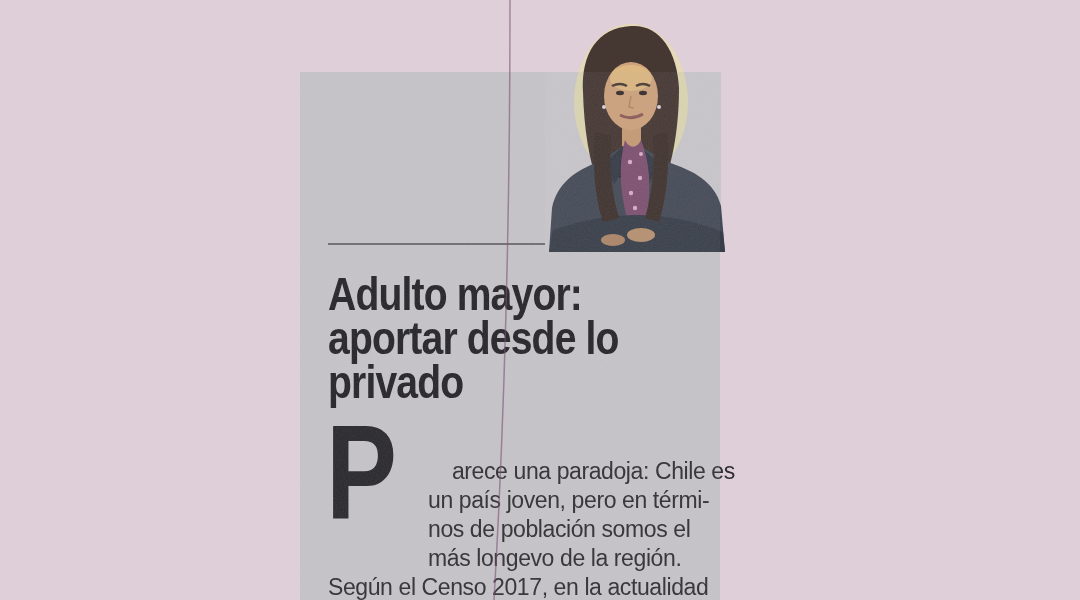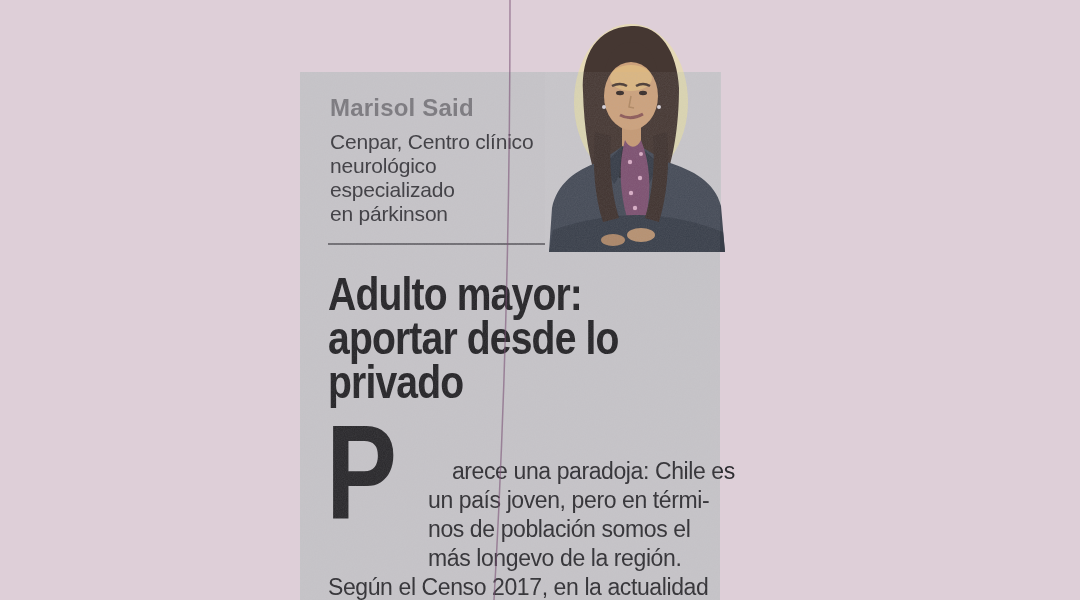--- a/index.html
+++ b/index.html
@@ -53,26 +53,21 @@
   .fold-line-layer{
     position:absolute;left:0;top:0;width:1080px;height:600px;
     z-index:10;pointer-events:none;
   }
 </style>
 </head>
 <body>
 
 <div class="clipping">
 
-  <div class="byline-name">Marisol Said</div>
 
-  <div class="byline-affiliation">Cenpar, Centro clínico
-neurológico
-especializado
-en párkinson</div>
 
   <div class="byline-rule"></div>
 
   <svg class="portrait" viewBox="0 0 184 230" xmlns="http://www.w3.org/2000/svg">
 
     <rect x="0" y="50" width="176" height="180" fill="#c9c7cb"></rect>
 
     <ellipse cx="86" cy="80" rx="57" ry="78" fill="#e9e0a2" opacity="0.6"></ellipse>
 
     <path d="M86,4 C52,6 36,32 38,70 C39,106 44,140 54,164 L86,152 L118,164 C128,140 134,104 134,66 C132,28 114,2 86,4 Z" fill="#453732"></path>

